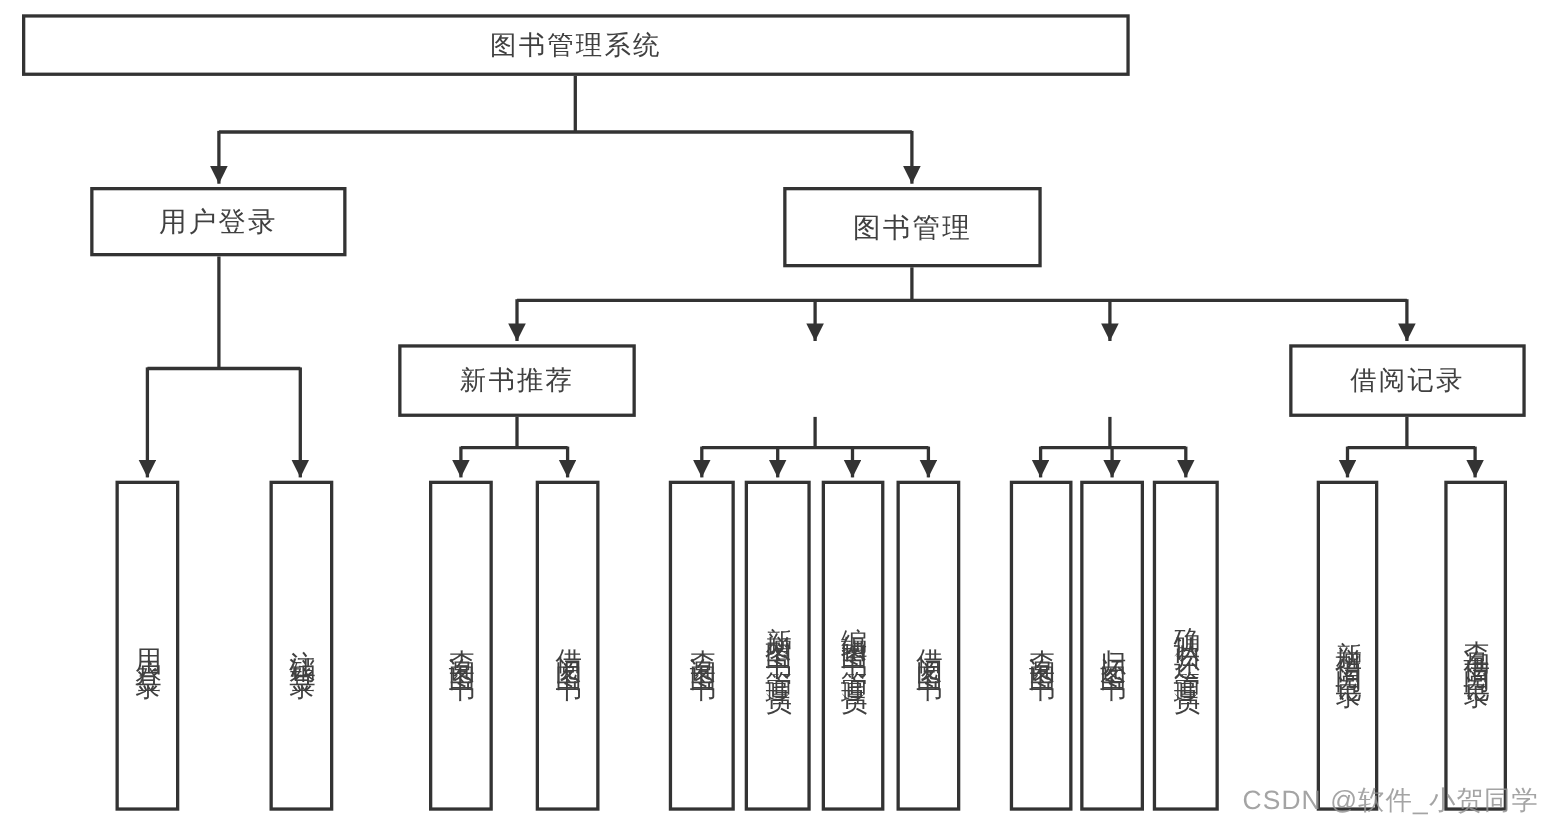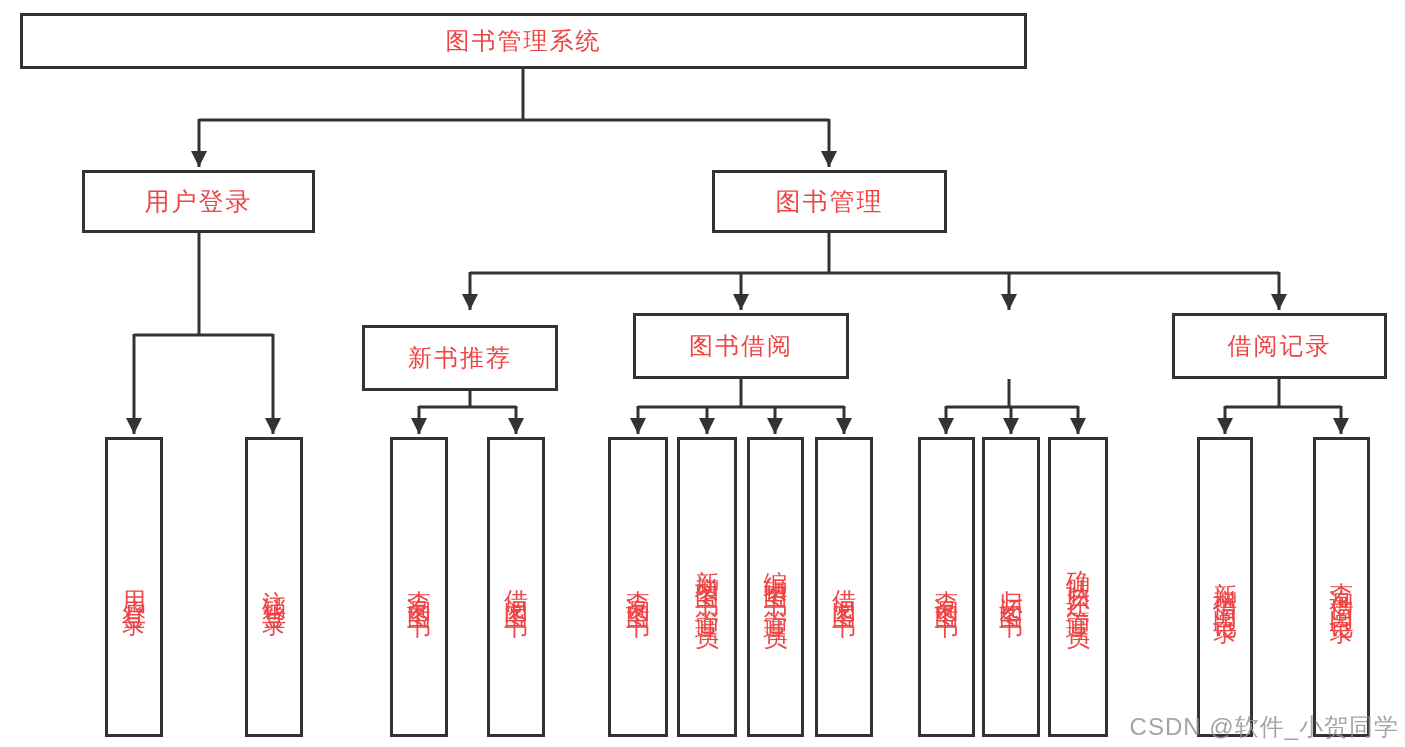--- a/index.html
+++ b/index.html
@@ -5,21 +5,21 @@
   html,body{margin:0;padding:0;background:#ffffff;}
   body{font-family:"Liberation Sans","DejaVu Sans",sans-serif;}
   .canvas{
     position:relative;width:1405px;height:747px;background:#ffffff;overflow:hidden;
   }
   .connectors{position:absolute;left:0;top:0;width:1405px;height:747px;}
   .box{
     position:absolute;box-sizing:border-box;
     border:3px solid #333333;background:#ffffff;
     display:flex;align-items:center;justify-content:center;
-    color:#ef4444;
+    color:#404040;
   }
   .hlabel{font-size:24px;letter-spacing:2px;white-space:nowrap;}
   .root  .hlabel{font-size:24px;}
   .lvl2  .hlabel{font-size:25px;}
   .lvl3  .hlabel{font-size:24px;}
   .leaf .vlabel{
     writing-mode:vertical-rl;text-orientation:mixed;
     font-size:24px;letter-spacing:8px;line-height:1;
     white-space:nowrap;
   }
@@ -84,29 +84,26 @@
     </g>
   </svg>
 
   <div class="box root" style="left:20px;top:13px;width:1007px;height:56px;">
     <span class="hlabel">图书管理系统</span>
   </div>
 
   <div class="box lvl2" style="left:82px;top:170px;width:233px;height:63px;">
     <span class="hlabel">用户登录</span>
   </div>
-  <div class="box lvl2" style="left:712px;top:170px;width:235px;height:63px;">
+  <div class="box lvl2" style="left:712px;top:170px;width:235px;height:73px;">
     <span class="hlabel">图书管理</span>
   </div>
 
-  <div class="box lvl3" style="left:362px;top:325px;width:196px;height:66px;">
+  <div class="box lvl3" style="left:362px;top:313px;width:216px;height:66px;">
     <span class="hlabel">新书推荐</span>
-  </div>
-  <div class="box lvl3" style="left:633px;top:313px;width:216px;height:66px;">
-    <span class="hlabel">图书借阅</span>
   </div>
   <div class="box lvl3" style="left:1172px;top:313px;width:215px;height:66px;">
     <span class="hlabel">借阅记录</span>
   </div>
 
   <div class="box leaf" style="left:105px;top:437px;width:58px;height:300px;">
     <span class="vlabel">用户登录</span>
   </div>
   <div class="box leaf" style="left:245px;top:437px;width:58px;height:300px;">
     <span class="vlabel">注销登录</span>

